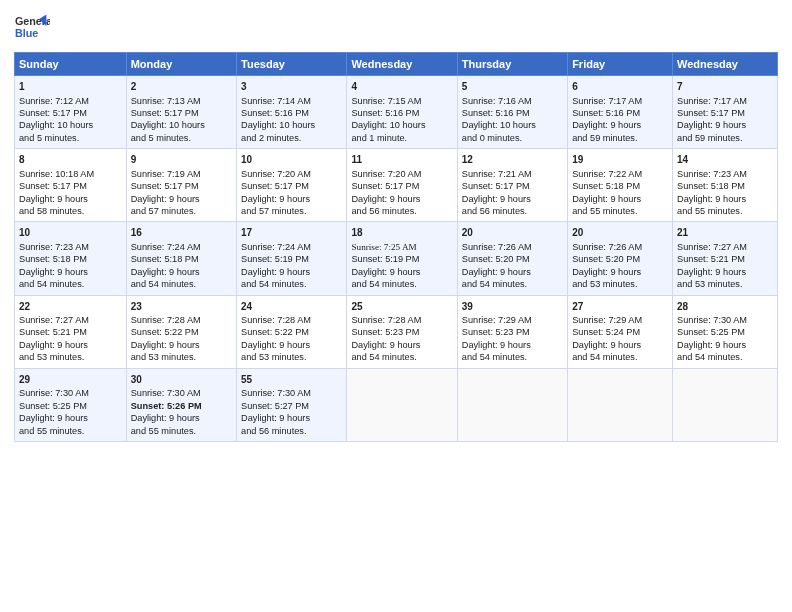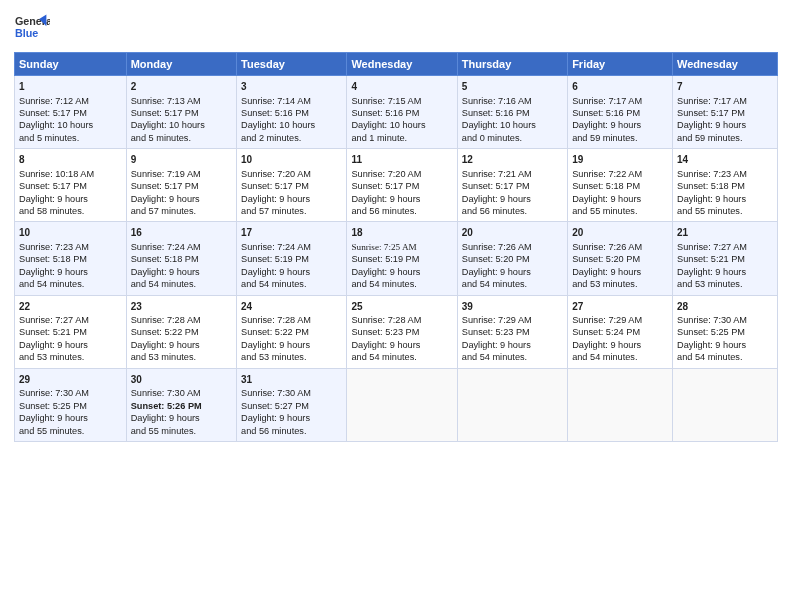--- a/index.html
+++ b/index.html
@@ -329,21 +329,21 @@
             <span style="display: block;">and 55 minutes.</span>
           </td>
           <td>
             <span class="day-num">30</span>
             <span style="display: block;">Sunrise: 7:30 AM</span>
             <span style="display: block; font-weight: bold;">Sunset: 5:26 PM</span>
             <span style="display: block;">Daylight: 9 hours</span>
             <span style="display: block;">and 55 minutes.</span>
           </td>
           <td>
-            <span class="day-num">31</span>
+            <span class="day-num">55</span>
             <span style="display: block;">Sunrise: 7:30 AM</span>
             <span style="display: block;">Sunset: 5:27 PM</span>
             <span style="display: block;">Daylight: 9 hours</span>
             <span style="display: block;">and 56 minutes.</span>
           </td>
           <td class="empty-cell"></td>
           <td class="empty-cell"></td>
           <td class="empty-cell"></td>
           <td class="empty-cell"></td>
         </tr>

